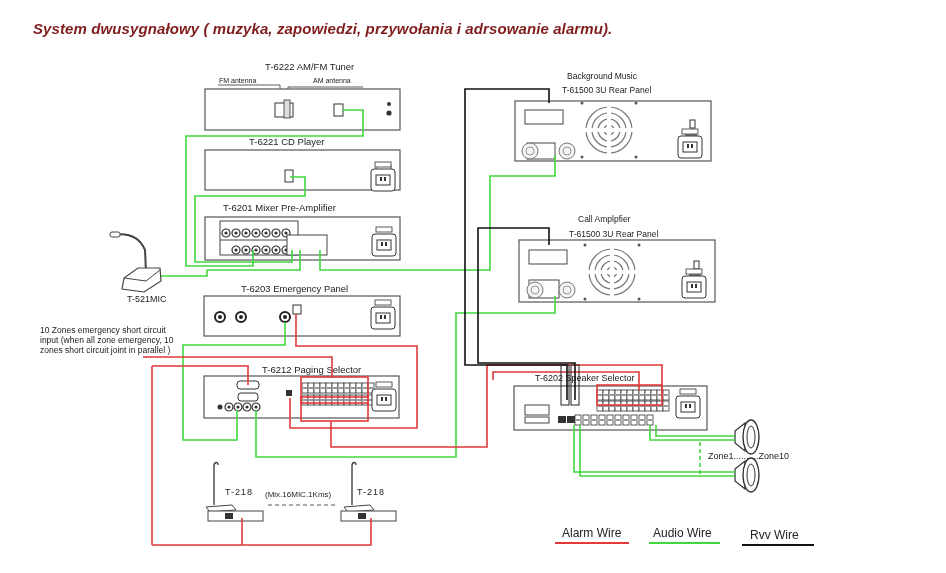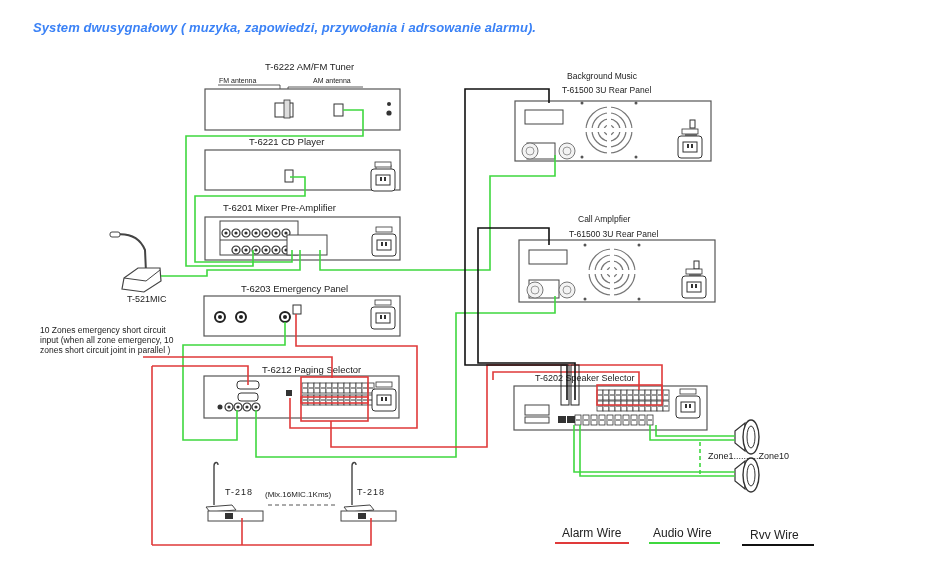--- a/index.html
+++ b/index.html
@@ -1,17 +1,17 @@
 <!DOCTYPE html>
 <html><head>
 <meta charset="utf-8">
 <style>
   html,body{margin:0;padding:0;background:#fff;}
   body{width:946px;height:573px;position:relative;overflow:hidden;font-family:"Liberation Sans",sans-serif;}
-  .title{position:absolute;left:33px;top:20px;font-size:13px;font-weight:bold;font-style:italic;color:#3b82f6;white-space:nowrap;letter-spacing:0.1px;}
+  .title{position:absolute;left:33px;top:20px;font-size:15px;font-weight:bold;font-style:italic;color:#7f1d1d;white-space:nowrap;letter-spacing:0.1px;}
   svg{position:absolute;left:0;top:0;}
   .lbl{font-family:"Liberation Sans",sans-serif;fill:#222;}
 </style>
 </head>
 <body>
 
 <div class="title">System dwusygnałowy ( muzyka, zapowiedzi, przywołania i adrsowanie alarmu).</div>
 
 <svg width="946" height="573" viewBox="0 0 946 573">
   <defs>

